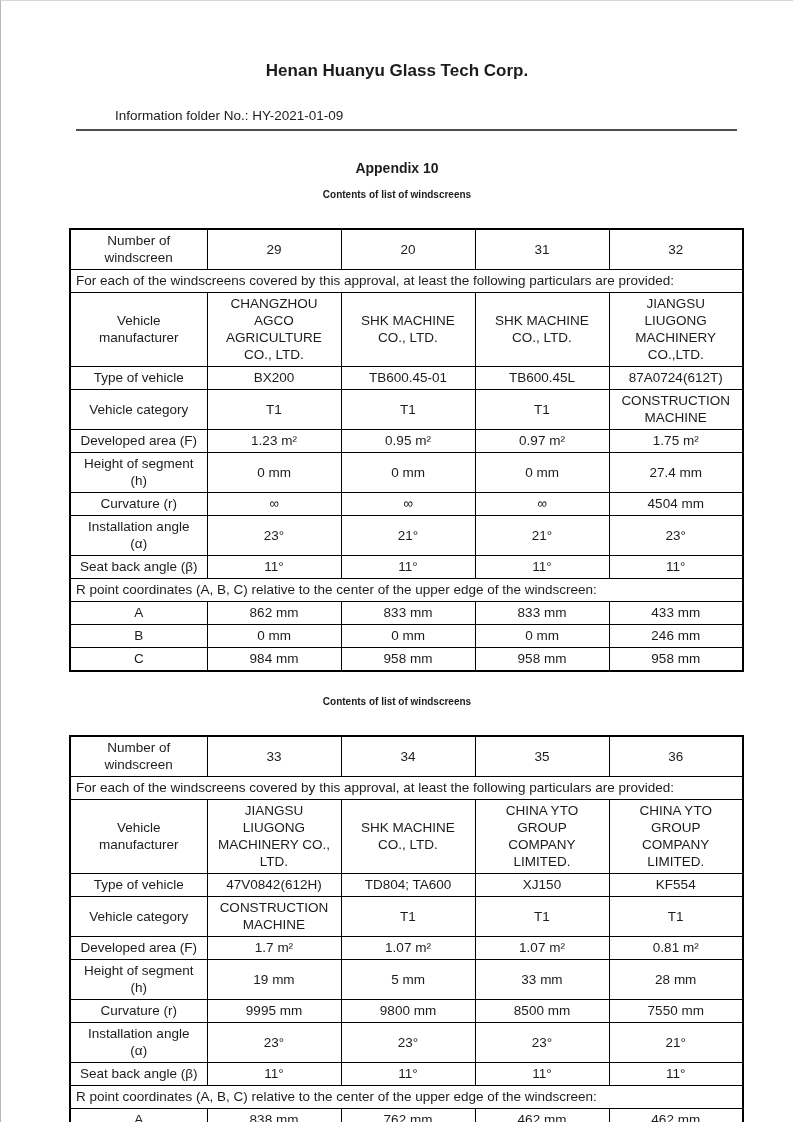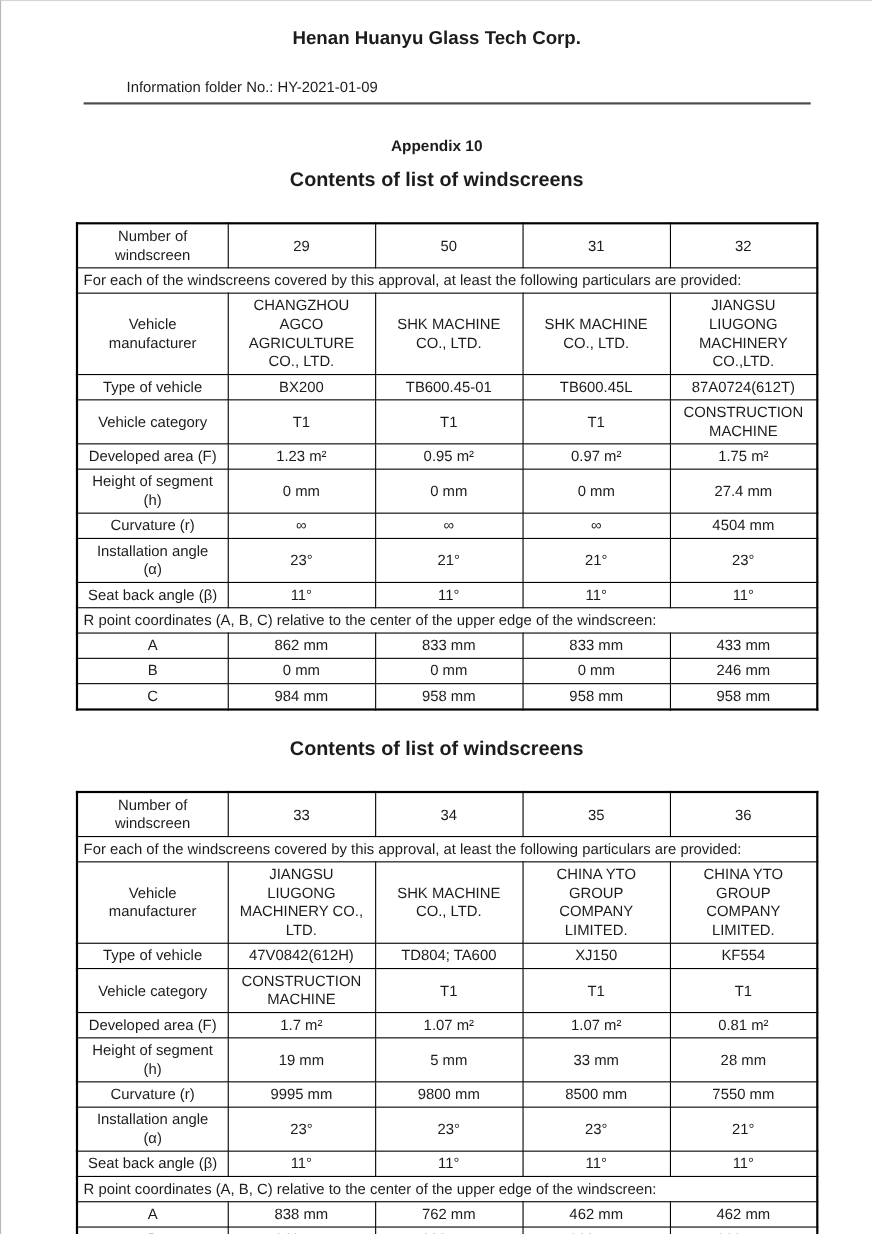--- a/index.html
+++ b/index.html
@@ -10,21 +10,21 @@
     border-left: 1px solid #b7b7b7;
     border-top: 1px solid #d6d6d6;
     font-family: "Liberation Sans", sans-serif;
     color: #1c1c1c;
     overflow: hidden;
   }
   .doc-title {
     text-align: center;
     font-size: 17px;
     font-weight: bold;
-    padding-top: 24px;
+    padding-top: 60px;
   }
   .header-info {
     display: flex;
     justify-content: space-between;
     align-items: flex-end;
     margin: 27px 57px 0 114px;
     font-size: 13.5px;
     line-height: 1.15;
   }
   .header-right { text-align: right; }
@@ -34,21 +34,21 @@
     margin: 5px 56px 0 75px;
   }
   .appendix-title {
     text-align: center;
     font-size: 14px;
     font-weight: bold;
     margin-top: 29px;
   }
   .table-caption {
     text-align: center;
-    font-size: 18px;
+    font-size: 10px;
     font-weight: bold;
     margin-top: 13px;
     margin-bottom: 14px;
   }
   .table-caption.second { margin-top: 24px; }
   table.spec-table {
     border-collapse: collapse;
     table-layout: fixed;
     width: 673px;
     margin-left: 68px;
@@ -93,21 +93,21 @@
         <col style="width: 134px;">
         <col style="width: 134px;">
         <col style="width: 134px;">
         <col style="width: 134px;">
       </colgroup>
       <tbody>
         <tr>
           <td>Number of
 windscreen</td>
           <td>29</td>
-          <td>50</td>
+          <td>20</td>
           <td>31</td>
           <td>32</td>
         </tr>
         <tr>
           <td colspan="5" class="span-cell">For each of the windscreens covered by this approval, at least the following particulars are provided:</td>
         </tr>
         <tr>
           <td>Vehicle
 manufacturer</td>
           <td>CHANGZHOU

